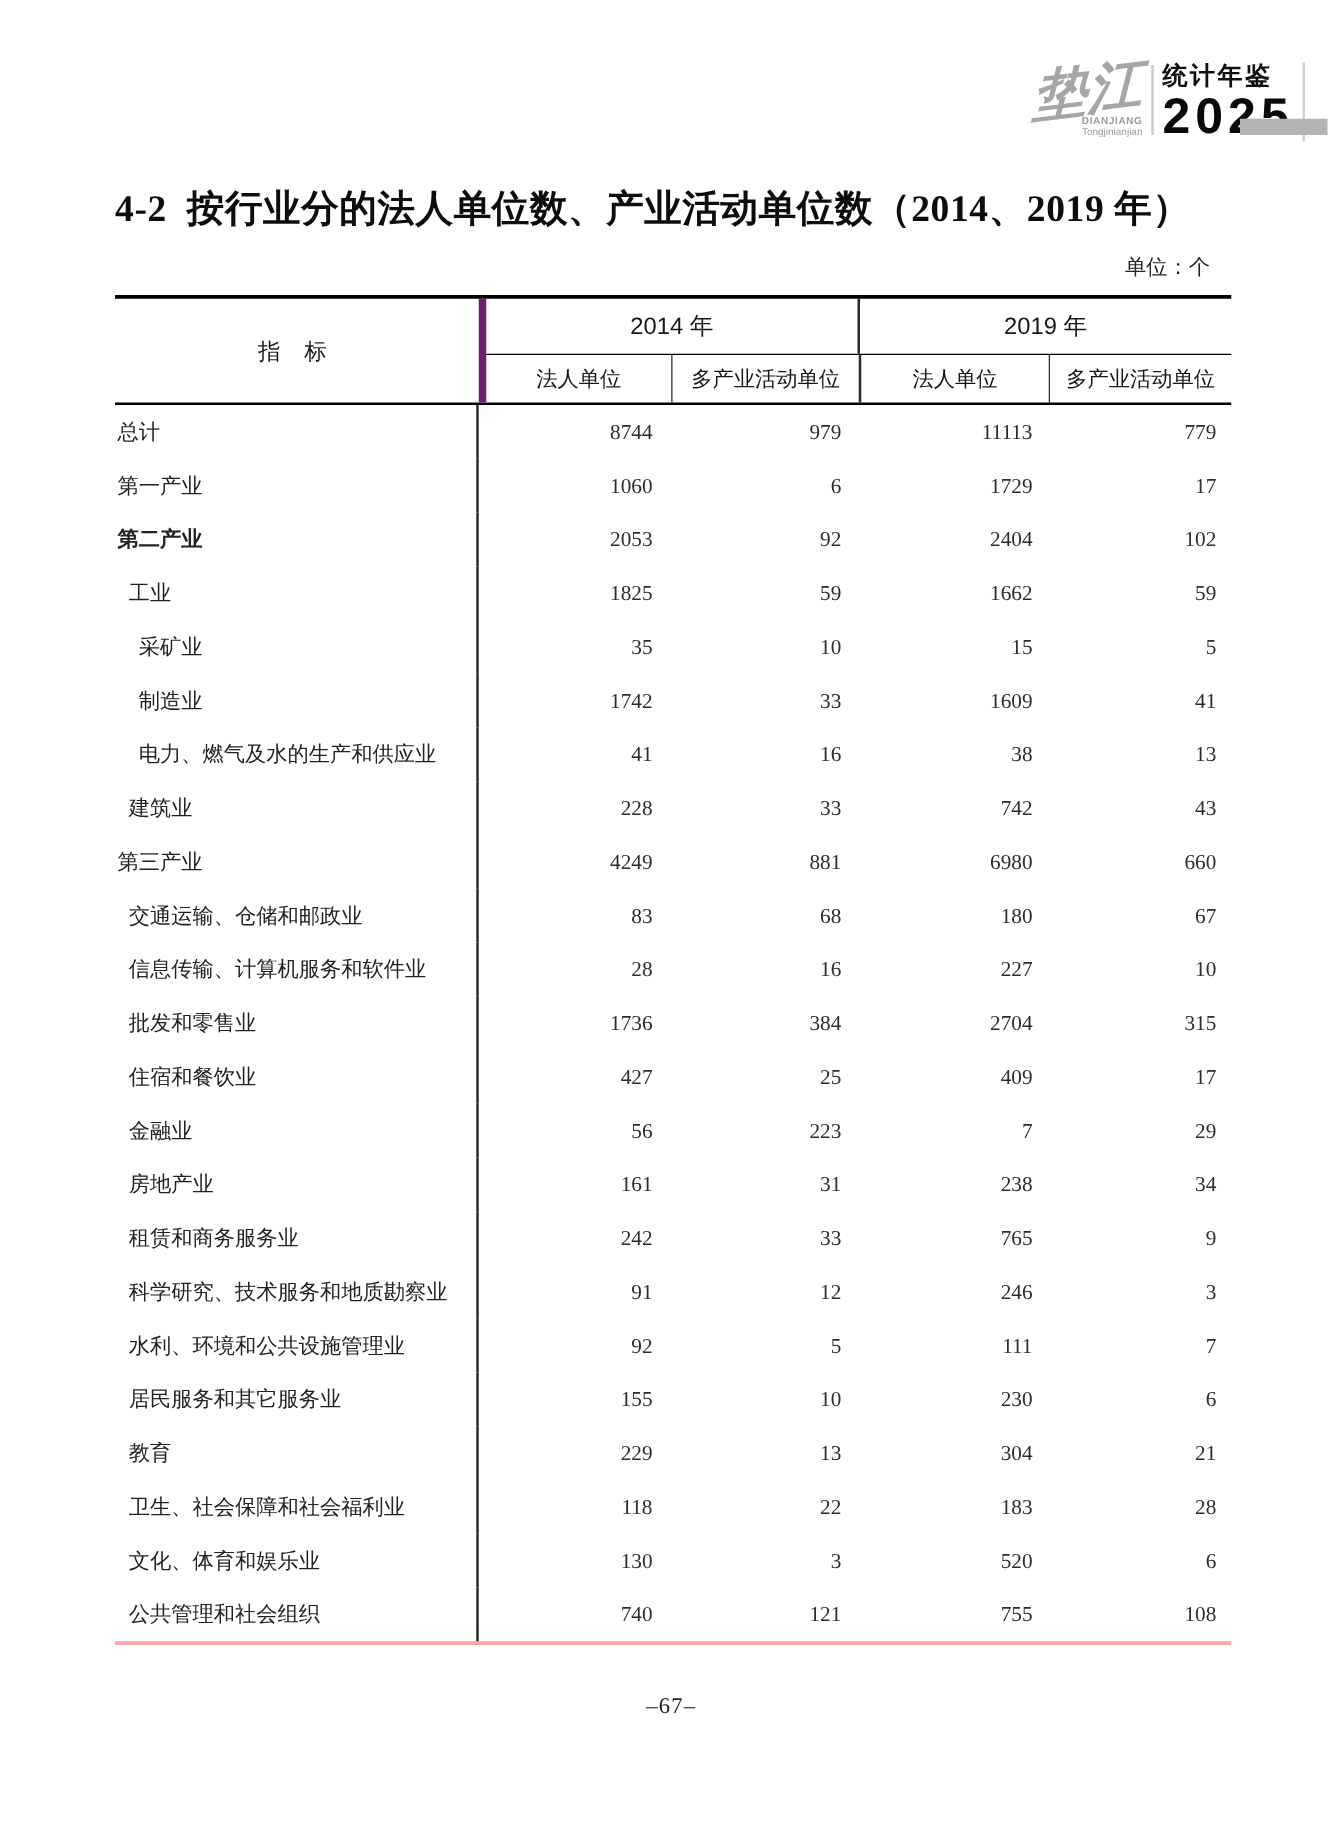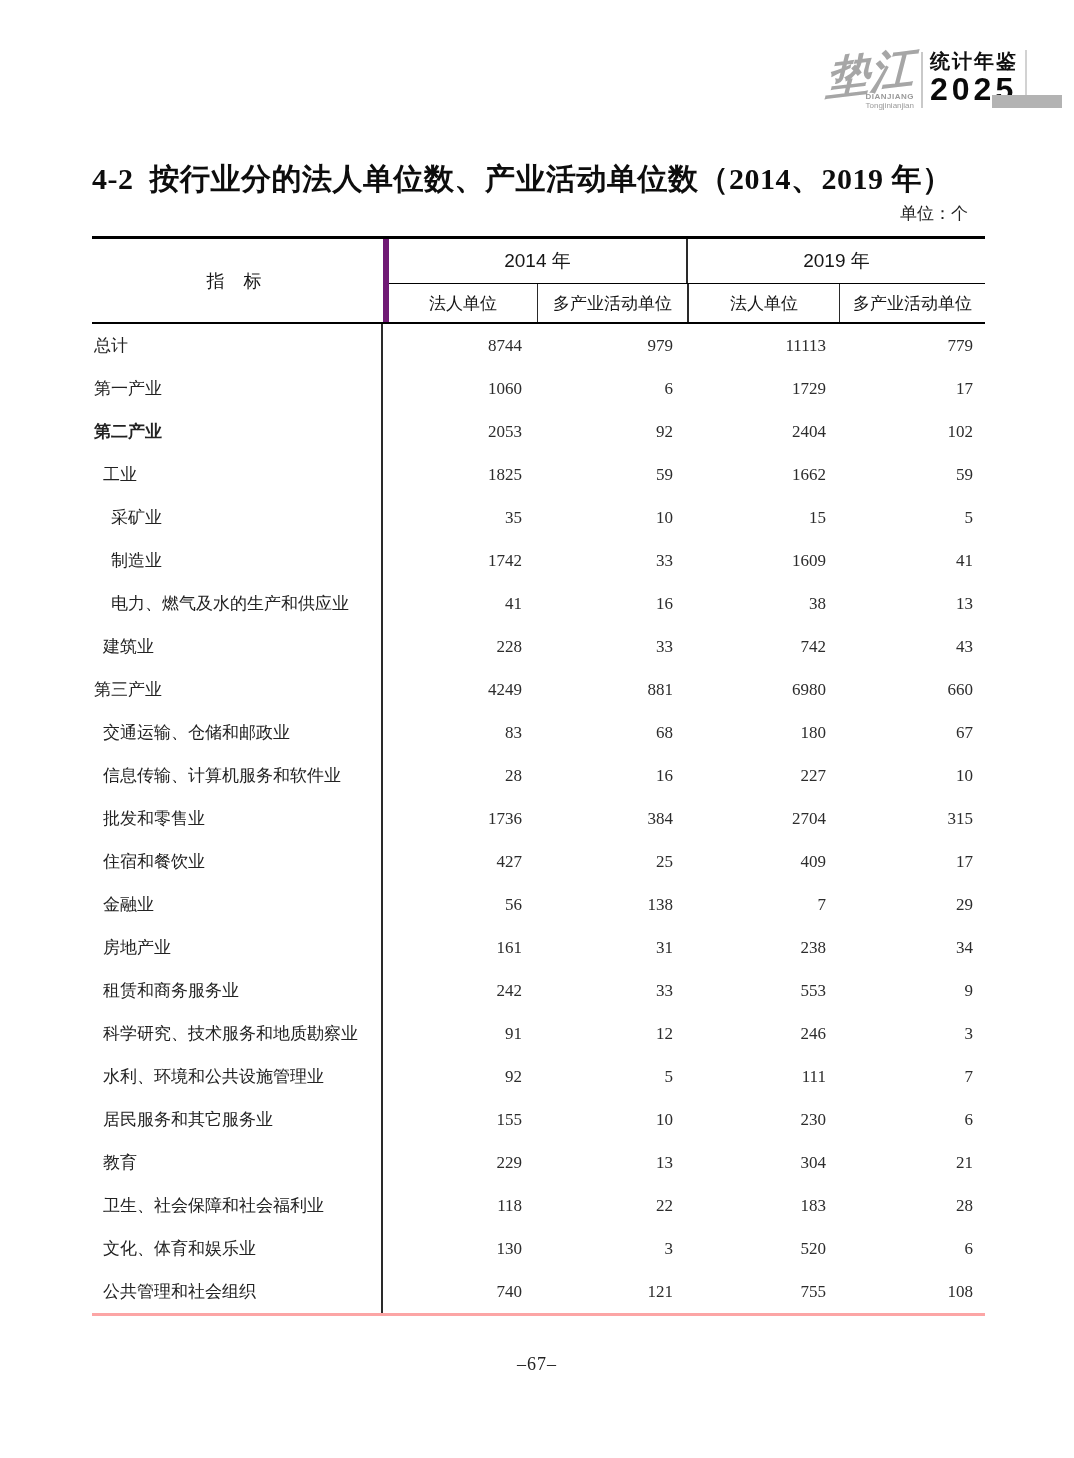--- a/index.html
+++ b/index.html
@@ -16,27 +16,27 @@
     font-style:italic;transform:rotate(-7deg) skewX(-8deg);display:inline-block;
     font-family:"DejaVu Serif",serif;
   }
   .romanized{color:#9a9a9a;font-size:8px;line-height:1.15;text-align:right;margin-top:-4px;
     font-family:"Liberation Sans",sans-serif;}
   .romanized .l1{font-weight:bold;letter-spacing:.5px;}
   .logo-divider{width:2px;background:#c9c9c9;height:56px;margin:2px 7px 0 7px;}
   .badge{border-right:2px solid #d2d2d2;padding-right:7px;}
   .badge .yb{font-family:"Liberation Sans",sans-serif;font-weight:900;font-size:20px;
     letter-spacing:2px;color:#101010;line-height:1.1;}
-  .badge .yr{font-family:"Liberation Sans",sans-serif;font-weight:900;font-size:32px;
+  .badge .yr{font-family:"Liberation Sans",sans-serif;font-weight:900;font-size:40px;
     letter-spacing:4px;color:#0a0a0a;line-height:1.0;margin-top:1px;}
   .header-rule{position:absolute;left:992px;top:95px;width:70px;height:13px;background:#b3b3b3;}
   
   .page-title{
     position:absolute;left:92px;top:147px;font-size:30px;font-weight:bold;color:#0d0d0d;
-    letter-spacing:.5px;white-space:pre;font-family:"Liberation Serif","DejaVu Serif",serif;margin-top:12px;
+    letter-spacing:.5px;white-space:pre;font-family:"Liberation Serif","DejaVu Serif",serif;
   }
   .unit-note{position:absolute;left:92px;top:202px;width:876px;text-align:right;font-size:17px;color:#222;}
   
   .table{position:absolute;left:92px;top:236px;width:893px;border-top:3px solid #000;}
   .thead{display:flex;border-bottom:2px solid #000;}
   .h-indicator{
     width:291px;box-sizing:border-box;display:flex;align-items:center;justify-content:center;
     font-family:"Liberation Sans",sans-serif;font-size:18px;letter-spacing:7px;color:#161616;
   }
   .h-right{width:602px;box-sizing:border-box;border-left:6px solid #701a75;}
@@ -200,36 +200,36 @@
       <div class="trow">
         <div class="c-label" style="padding-left: 11px;">住宿和餐饮业</div>
         <div class="c-val v1">427</div>
         <div class="c-val v2">25</div>
         <div class="c-val v3">409</div>
         <div class="c-val v4">17</div>
       </div>
       <div class="trow">
         <div class="c-label" style="padding-left: 11px;">金融业</div>
         <div class="c-val v1">56</div>
-        <div class="c-val v2">138</div>
+        <div class="c-val v2">223</div>
         <div class="c-val v3">7</div>
         <div class="c-val v4">29</div>
       </div>
       <div class="trow">
         <div class="c-label" style="padding-left: 11px;">房地产业</div>
         <div class="c-val v1">161</div>
         <div class="c-val v2">31</div>
         <div class="c-val v3">238</div>
         <div class="c-val v4">34</div>
       </div>
       <div class="trow">
         <div class="c-label" style="padding-left: 11px;">租赁和商务服务业</div>
         <div class="c-val v1">242</div>
         <div class="c-val v2">33</div>
-        <div class="c-val v3">553</div>
+        <div class="c-val v3">765</div>
         <div class="c-val v4">9</div>
       </div>
       <div class="trow">
         <div class="c-label" style="padding-left: 11px;">科学研究、技术服务和地质勘察业</div>
         <div class="c-val v1">91</div>
         <div class="c-val v2">12</div>
         <div class="c-val v3">246</div>
         <div class="c-val v4">3</div>
       </div>
       <div class="trow">

